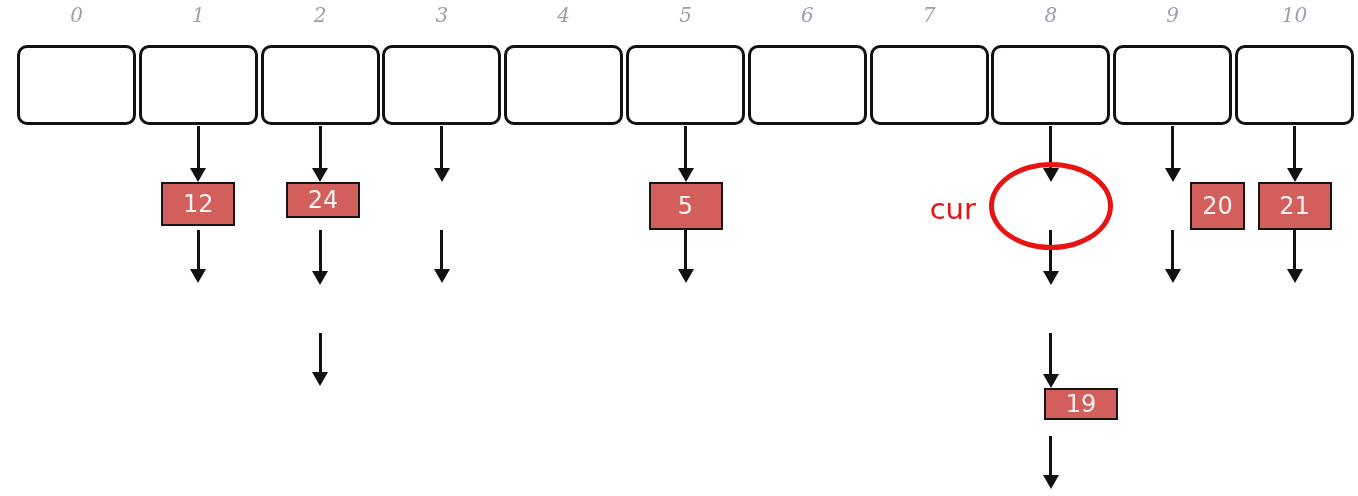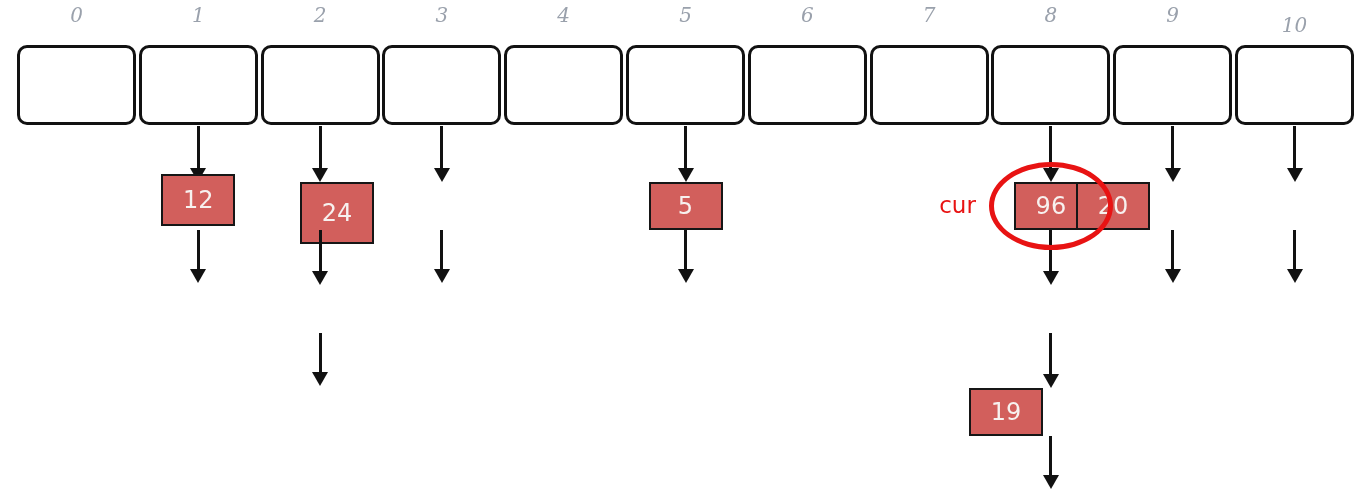--- a/index.html
+++ b/index.html
@@ -55,42 +55,42 @@
   .cur-ellipse {
     position: absolute;
     box-sizing: border-box;
     border: 5px solid var(--annotation-color, #e81313);
     border-radius: 50%;
     background: transparent;
   }
   .cur-label {
     position: absolute;
     color: var(--annotation-color, #e81313);
-    font-size: 23px;
+    font-size: 29px;
     text-align: right;
   }
 </style>
 </head>
 <body>
 
 <div class="canvas" id="canvas">
     <div class="index-label" style="left: 17px; top: 2px; width: 119px;">0</div>
     <div class="bucket" style="left: 17px; top: 45px; width: 119px; height: 80px;"></div>
     <div class="index-label" style="left: 138.8px; top: 2px; width: 119px;">1</div>
     <div class="bucket" style="left: 138.8px; top: 45px; width: 119px; height: 80px;"></div>
     <div class="arrow-line" style="left: 196.8px; top: 126px; height: 44px;"></div>
     <div class="arrowhead-icon" style="left: 190.3px; top: 168px;"></div>
-    <div class="chain-node" style="left: 161.3px; top: 174px; width: 74px; height: 52px;">12</div>
+    <div class="chain-node" style="left: 161.3px; top: 182px; width: 74px; height: 44px;">12</div>
     <div class="arrow-line" style="left: 196.8px; top: 230px; height: 41px;"></div>
     <div class="arrowhead-icon" style="left: 190.3px; top: 269px;"></div>
     <div class="index-label" style="left: 260.6px; top: 2px; width: 119px;">2</div>
     <div class="bucket" style="left: 260.6px; top: 45px; width: 119px; height: 80px;"></div>
     <div class="arrow-line" style="left: 318.6px; top: 126px; height: 44px;"></div>
     <div class="arrowhead-icon" style="left: 312.1px; top: 168px;"></div>
-    <div class="chain-node" style="left: 300px; top: 182px; width: 74px; height: 62px;">24</div>
+    <div class="chain-node" style="left: 286px; top: 182px; width: 74px; height: 36px;">24</div>
     <div class="arrow-line" style="left: 318.6px; top: 230px; height: 43px;"></div>
     <div class="arrowhead-icon" style="left: 312.1px; top: 271px;"></div>
     <div class="arrow-line" style="left: 318.6px; top: 333px; height: 41px;"></div>
     <div class="arrowhead-icon" style="left: 312.1px; top: 372px;"></div>
     <div class="index-label" style="left: 382.4px; top: 2px; width: 119px;">3</div>
     <div class="bucket" style="left: 382.4px; top: 45px; width: 119px; height: 80px;"></div>
     <div class="arrow-line" style="left: 440.4px; top: 126px; height: 44px;"></div>
     <div class="arrowhead-icon" style="left: 433.9px; top: 168px;"></div>
     <div class="arrow-line" style="left: 440.4px; top: 230px; height: 41px;"></div>
     <div class="arrowhead-icon" style="left: 433.9px; top: 269px;"></div>
@@ -104,36 +104,36 @@
     <div class="arrow-line" style="left: 684px; top: 230px; height: 41px;"></div>
     <div class="arrowhead-icon" style="left: 677.5px; top: 269px;"></div>
     <div class="index-label" style="left: 747.8px; top: 2px; width: 119px;">6</div>
     <div class="bucket" style="left: 747.8px; top: 45px; width: 119px; height: 80px;"></div>
     <div class="index-label" style="left: 869.6px; top: 2px; width: 119px;">7</div>
     <div class="bucket" style="left: 869.6px; top: 45px; width: 119px; height: 80px;"></div>
     <div class="index-label" style="left: 991.4px; top: 2px; width: 119px;">8</div>
     <div class="bucket" style="left: 991.4px; top: 45px; width: 119px; height: 80px;"></div>
     <div class="arrow-line" style="left: 1049.4px; top: 126px; height: 44px;"></div>
     <div class="arrowhead-icon" style="left: 1042.9px; top: 168px;"></div>
-    <div class="chain-node" style="left: 1013.9px; top: 182px; width: 74px; height: 48px;">96</div>
     <div class="arrow-line" style="left: 1049.4px; top: 230px; height: 43px;"></div>
     <div class="arrowhead-icon" style="left: 1042.9px; top: 271px;"></div>
     <div class="arrow-line" style="left: 1049.4px; top: 333px; height: 43px;"></div>
     <div class="arrowhead-icon" style="left: 1042.9px; top: 374px;"></div>
-    <div class="chain-node" style="left: 969px; top: 388px; width: 74px; height: 48px;">19</div>
+    <div class="chain-node" style="left: 1044px; top: 388px; width: 74px; height: 32px;">19</div>
     <div class="arrow-line" style="left: 1049.4px; top: 436px; height: 41px;"></div>
     <div class="arrowhead-icon" style="left: 1042.9px; top: 475px;"></div>
     <div class="index-label" style="left: 1113.2px; top: 2px; width: 119px;">9</div>
     <div class="bucket" style="left: 1113.2px; top: 45px; width: 119px; height: 80px;"></div>
     <div class="arrow-line" style="left: 1171.2px; top: 126px; height: 44px;"></div>
     <div class="arrowhead-icon" style="left: 1164.7px; top: 168px;"></div>
-    <div class="chain-node" style="left: 1076px; top: 182px; width: 74px; height: 48px; text-align: right;">20</div>
+    <div class="chain-node" style="left: 1190px; top: 182px; width: 55px; height: 48px; text-align: right;">20</div>
     <div class="arrow-line" style="left: 1171.2px; top: 230px; height: 41px;"></div>
     <div class="arrowhead-icon" style="left: 1164.7px; top: 269px;"></div>
-    <div class="index-label" style="left: 1235px; top: 2px; width: 119px; margin-top: 10px;">10</div>
+    <div class="index-label" style="left: 1235px; top: 2px; width: 119px;">10</div>
     <div class="bucket" style="left: 1235px; top: 45px; width: 119px; height: 80px;"></div>
     <div class="arrow-line" style="left: 1293px; top: 126px; height: 44px;"></div>
     <div class="arrowhead-icon" style="left: 1286.5px; top: 168px;"></div>
+    <div class="chain-node" style="left: 1257.5px; top: 182px; width: 74px; height: 48px;">21</div>
     <div class="arrow-line" style="left: 1293px; top: 230px; height: 41px;"></div>
     <div class="arrowhead-icon" style="left: 1286.5px; top: 269px;"></div>
     <div class="cur-ellipse" style="left: 988.9px; top: 162px; width: 124px; height: 88px;"></div>
     <div class="cur-label" style="left: 913.9px; top: 192px; width: 62px;">cur</div>
   </div>
 
 </body></html>

